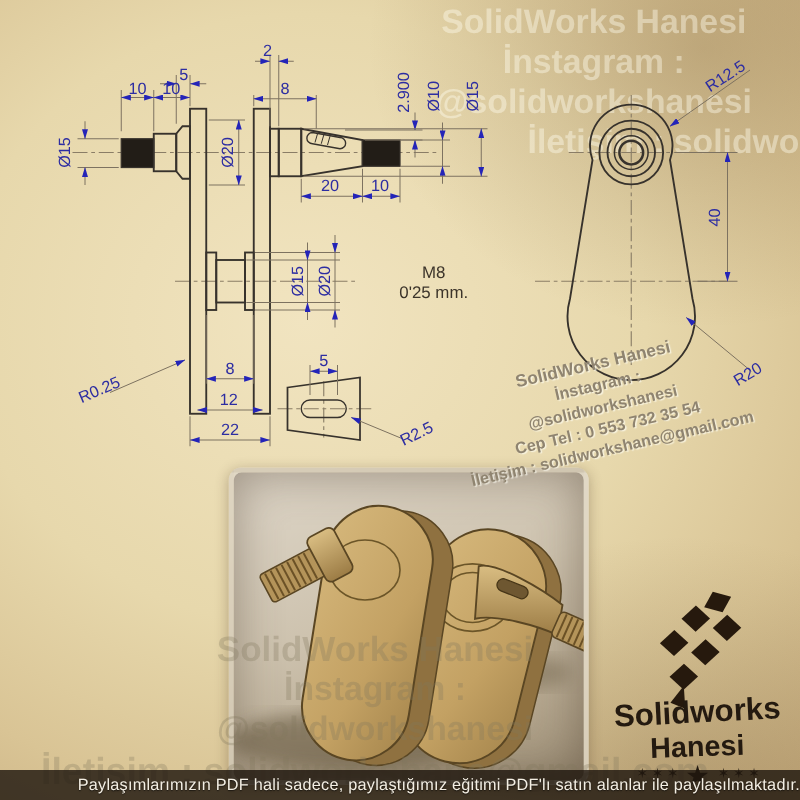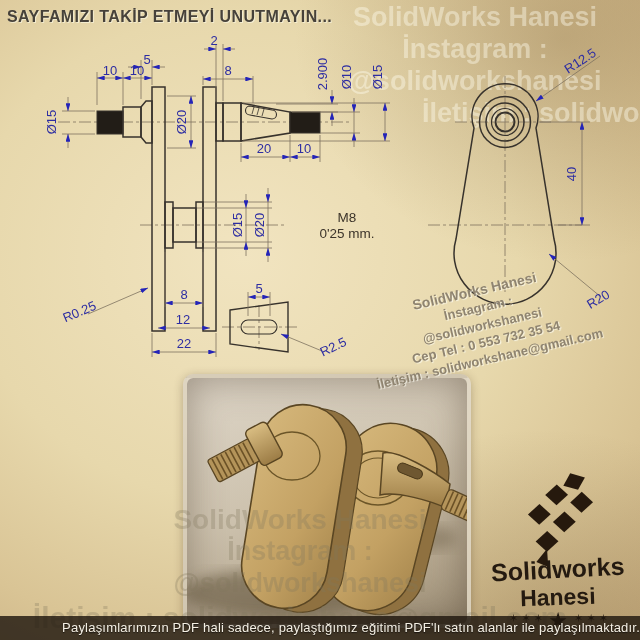--- a/index.html
+++ b/index.html
@@ -47,21 +47,20 @@
   .draw{position:absolute;left:0;top:0;z-index:10;pointer-events:none;}
   svg text{font-family:"Liberation Sans",sans-serif;}
   .dimtxt{fill:#2d2da2;font-size:13px;}
   .notetxt{fill:#3c342a;font-size:13.5px;}
 </style>
 </head>
 <body>
 
 <div class="stage">
 
-  <div class="hdr">SAYFAMIZI TAKİP ETMEYİ UNUTMAYIN...</div>
 
   <div class="wm wm-tr">
     <div class="l1">SolidWorks Hanesi</div>
     <div class="l2">İnstagram :</div>
     <div class="l3">@solidworkshanesi</div>
     <div class="l4">İletişim : solidworkshane@gmail.com</div>
   </div>
 
   <div class="wm wm-bl">
     <div class="l1">SolidWorks Hanesi</div>

